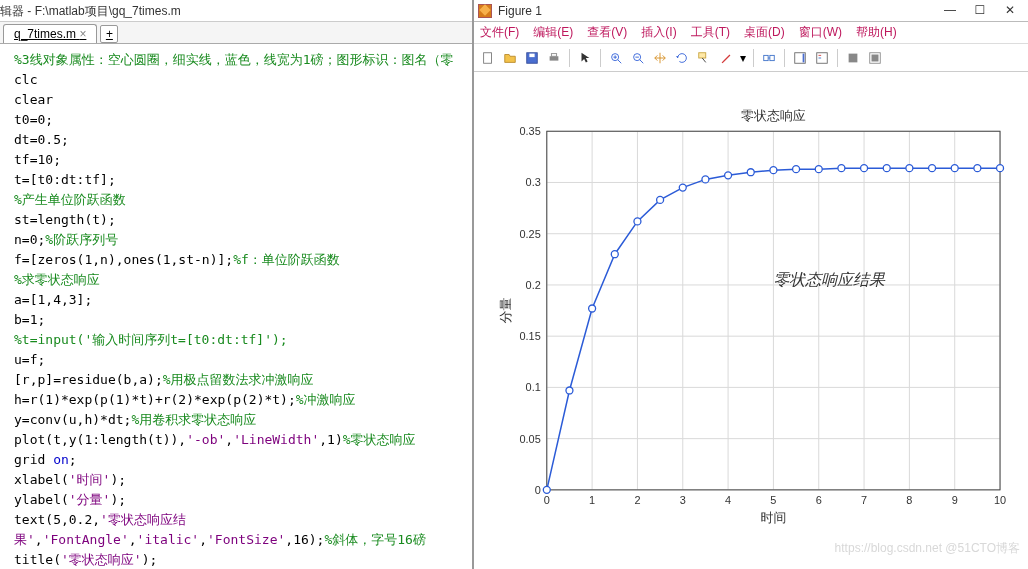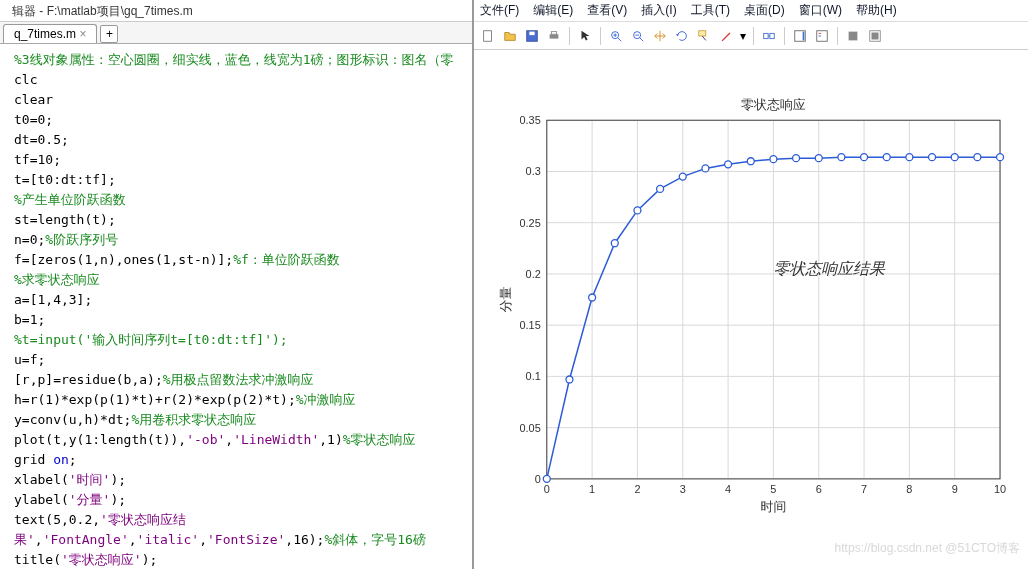--- a/index.html
+++ b/index.html
@@ -1,36 +1,36 @@
 <!DOCTYPE html>
 <html><head>
 <meta charset="utf-8">
 <style>
   *{box-sizing:border-box;margin:0;padding:0;}
   body{font-family:"Microsoft YaHei","SimSun",sans-serif;font-size:12px;background:#fff;width:1028px;height:569px;overflow:hidden;position:relative;}
   .app{display:flex;width:1028px;height:569px;}
   
   .editor{width:473px;height:100%;border-right:1px solid #999;display:flex;flex-direction:column;}
-  .ed-title{height:22px;line-height:22px;padding-left:12px;font-size:12px;color:#333;border-bottom:1px solid #ccc;}
-  .ed-tabs{height:22px;display:flex;align-items:flex-end;border-bottom:1px solid #aaa;background:#f5f5f5;}
+  .ed-title{height:22px;line-height:22px;padding-left:0;font-size:12px;color:#333;border-bottom:1px solid #ccc;}
+  .ed-tabs{height:22px;display:flex;align-items:flex-end;border-bottom:1px solid #aaa;background:#f5f5f5;text-decoration:underline;}
   .tab{border:1px solid #999;border-bottom:none;background:#fff;padding:2px 10px;margin-left:3px;font-size:12px;border-radius:3px 3px 0 0;}
   .tab-add{width:18px;height:18px;border:1px solid #999;background:#fff;margin-left:3px;text-align:center;line-height:16px;border-radius:2px;}
   .code{flex:1;padding:6px 4px 6px 14px;font-family:Consolas,monospace;font-size:13px;line-height:20px;color:#000;overflow:hidden;}
   .cmt{color:#188a1e;}
   .kw{color:#0000cc;}
   .str{color:#7d007d;}
   
   .figwin{flex:1;display:flex;flex-direction:column;border-left:1px solid #999;}
   .fw-titlebar{height:22px;display:flex;align-items:center;border-bottom:1px solid #bbb;padding:0 4px;}
   .mat-logo{width:14px;height:14px;background:#d67b1a;border:1px solid #a55;position:relative;margin-right:6px;}
   .mat-logo:after{content:"";position:absolute;left:2px;top:1px;width:8px;height:8px;background:#f7b04a;transform:rotate(45deg);}
   .fw-title{font-size:12px;color:#333;flex:0 0 auto;}
   .fw-spacer{flex:1;}
   .winbtn{width:28px;height:18px;text-align:center;line-height:16px;color:#333;margin-left:2px;}
-  .fw-menubar{height:22px;display:flex;align-items:center;gap:14px;padding:0 6px;font-size:12px;color:#0f172a;border-bottom:1px solid #ddd;text-align:right;}
+  .fw-menubar{height:22px;display:flex;align-items:center;gap:14px;padding:0 6px;font-size:12px;color:#be185d;border-bottom:1px solid #ddd;text-align:right;}
   .fw-menubar span{cursor:default;}
   .fw-toolbar{height:28px;display:flex;align-items:center;padding:0 4px;gap:2px;border-bottom:1px solid #ccc;}
   .tbtn{width:20px;height:20px;display:flex;align-items:center;justify-content:center;font-size:12px;}
   .tsep{width:1px;height:18px;background:#ccc;margin:0 3px;}
   .tbtn svg{width:14px;height:14px;}
   .fw-plotarea{flex:1;position:relative;background:#fff;padding:14px 18px 4px 18px;}
   svg.plot{width:100%;height:100%;}
   .axtxt{font-size:11px;fill:#333;font-family:sans-serif;}
   .axtitle{font-size:13px;fill:#333;}
   .plotline{fill:none;stroke:#2b5bd7;stroke-width:1.5;}
@@ -73,20 +73,28 @@
         <div>plot(t,y(1:length(t)),<span class="str">'-ob'</span>,<span class="str">'LineWidth'</span><span>,1)</span><span class="cmt">%零状态响应</span></div>
         <div>grid <span class="kw">on</span>;</div>
         <div>xlabel(<span class="str">'时间'</span>);</div>
         <div>ylabel(<span class="str">'分量'</span>);</div>
         <div>text(5,0.2,<span class="str">'零状态响应结果'</span>,<span class="str">'FontAngle'</span>,<span class="str">'italic'</span>,<span class="str">'FontSize'</span>,16);<span class="cmt">%斜体，字号16磅</span></div>
         <div>title(<span class="str">'零状态响应'</span>);</div>
       </div>
   </div>
 
   <div class="figwin">
+    <div class="fw-titlebar">
+      <div class="mat-logo"></div>
+      <div class="fw-title">Figure 1</div>
+      <div class="fw-spacer"></div>
+      <div class="winbtn">—</div>
+      <div class="winbtn">☐</div>
+      <div class="winbtn">✕</div>
+    </div>
     <div class="fw-menubar" id="menubar">
         <span>文件(F)</span>
         <span>编辑(E)</span>
         <span>查看(V)</span>
         <span>插入(I)</span>
         <span>工具(T)</span>
         <span>桌面(D)</span>
         <span>窗口(W)</span>
         <span>帮助(H)</span>
       </div>

